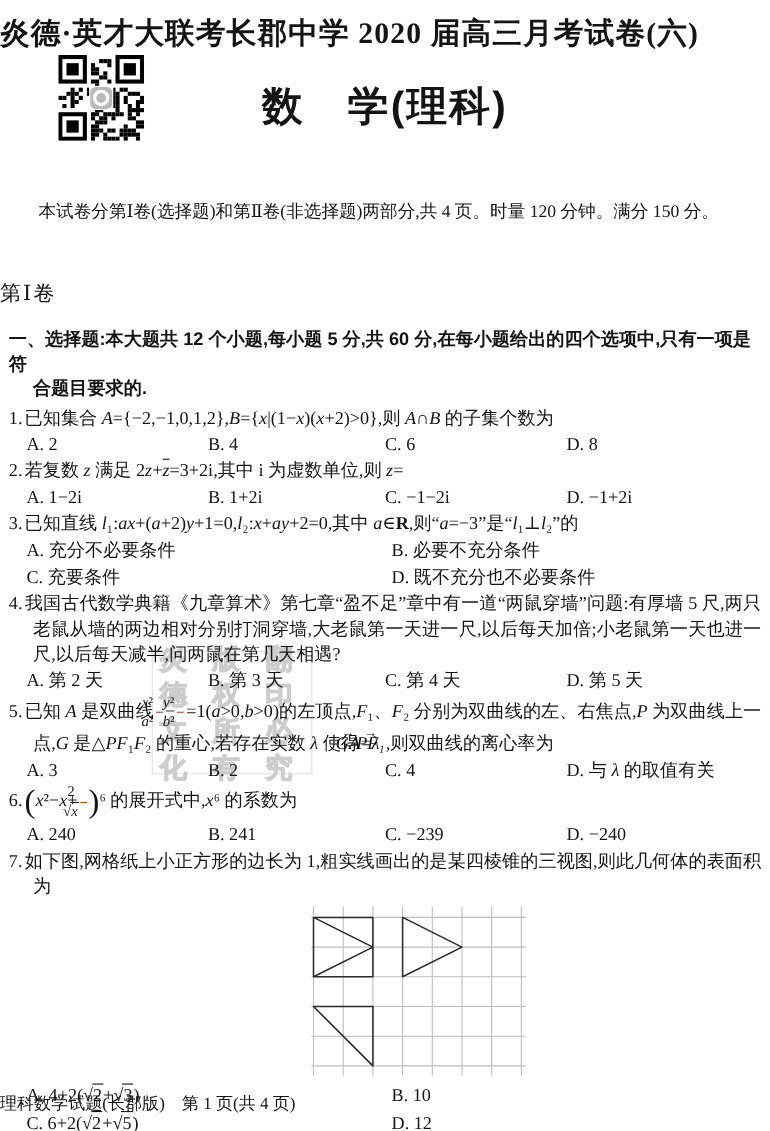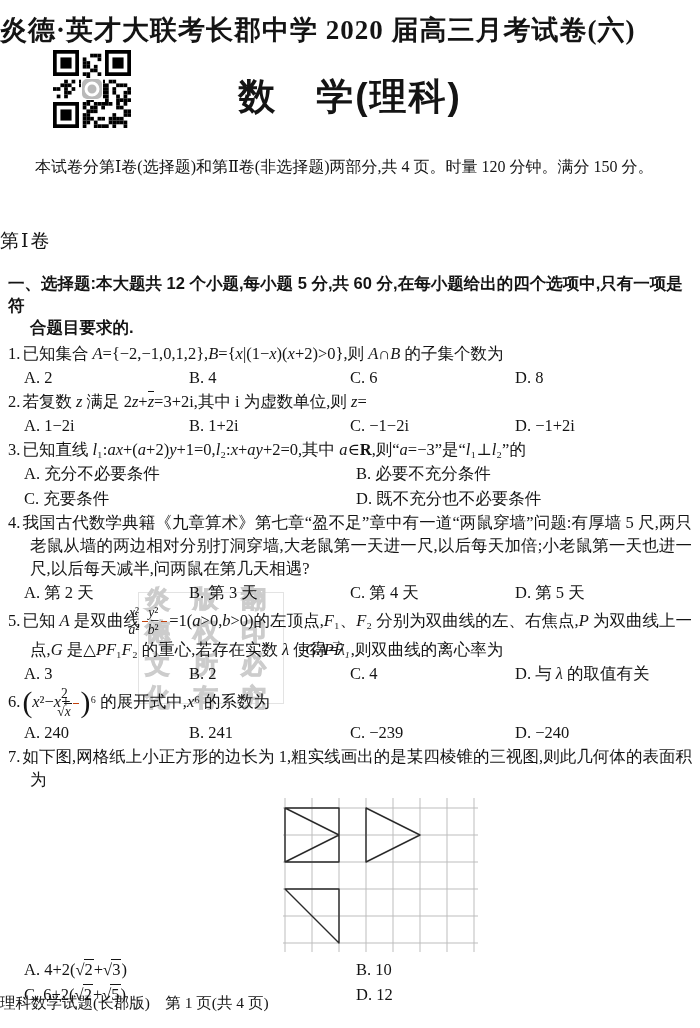--- a/index.html
+++ b/index.html
@@ -16,21 +16,21 @@
   }
   .qr{
     position:absolute;left:53px;top:50px;width:78px;height:78px;
   }
   .subject-title{
     margin-top:24px;text-align:center;
     font-size:37px;font-weight:700;letter-spacing:2px;
     font-family:"Liberation Sans","DejaVu Sans",sans-serif;
   }
   .intro{
-    margin-top:34px;padding:0 30px 0 35px;
+    margin-top:60px;padding:0 30px 0 35px;
     font-size:16px;line-height:22px;
   }
   .section-title{
     margin-top:50px;text-align:left;font-size:19px;letter-spacing:2px;
   }
   .instruction{
     margin-top:18px;padding:0 8px;
     font-family:"Liberation Sans","DejaVu Sans",sans-serif;
     font-weight:700;font-size:16.5px;line-height:22px;
   }

